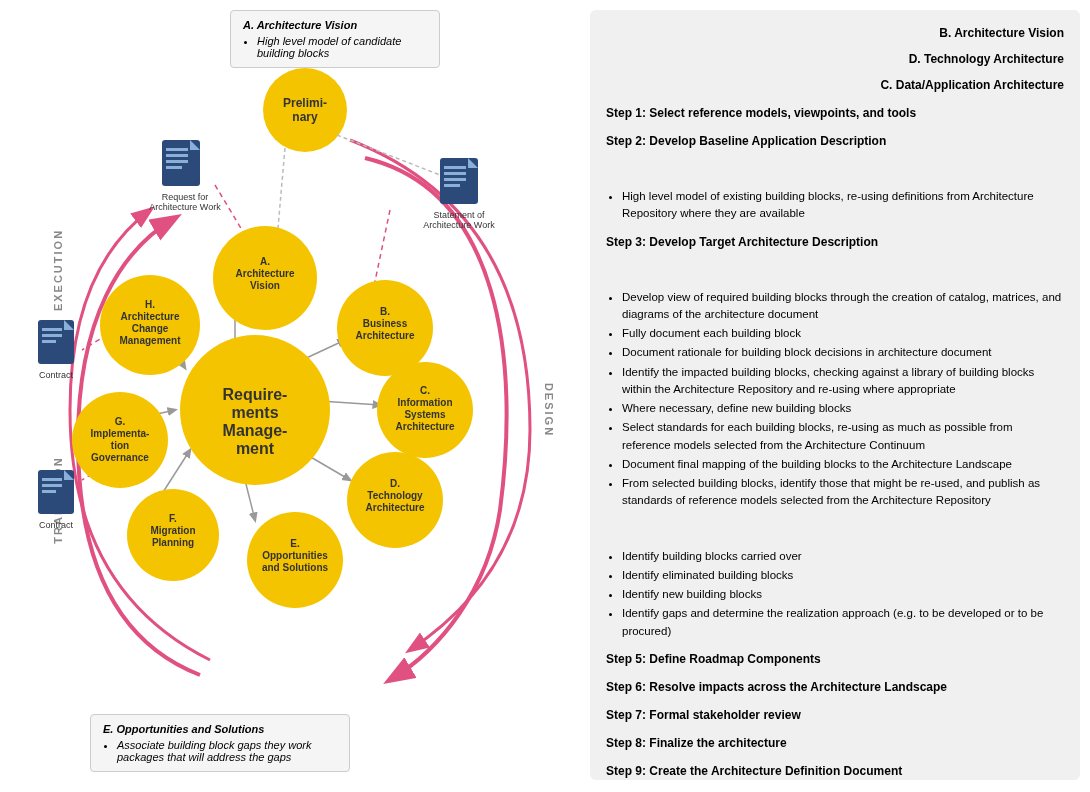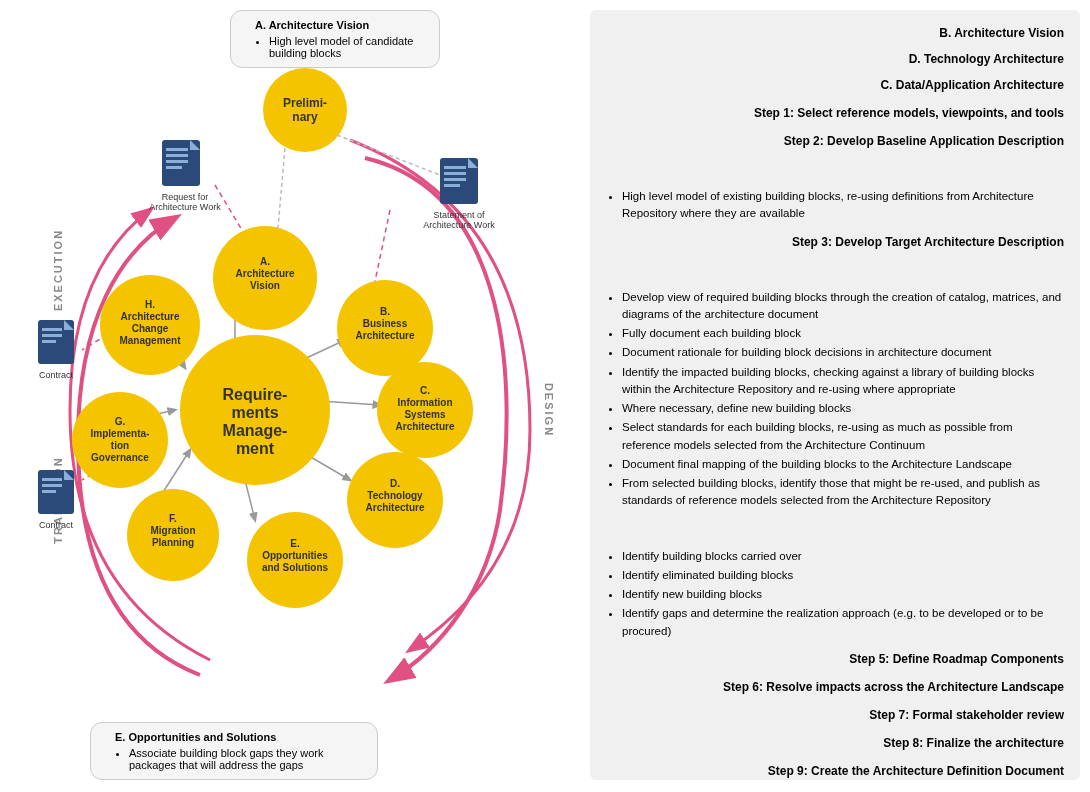--- a/index.html
+++ b/index.html
@@ -46,62 +46,62 @@
       margin-top: 8px;
       text-align: right;
     }
     .info-panel .section-title:first-child { margin-top: 0; }
 
     .info-panel .step-title {
       font-weight: bold;
       font-size: 12px;
       margin-top: 10px;
       margin-bottom: 4px;
-      text-align: right;
     }
 
     .info-panel ul {
       padding-left: 16px;
       margin-bottom: 4px;
       margin-top: 38px;
     }
     .info-panel ul li {
       font-size: 11.5px;
       margin-bottom: 2px;
     }
 
     
     .callout-box {
       background: #f5f5f5;
       border: 1px solid #ccc;
-      border-radius: 12px;
-      padding: 8px 24px;
+      border-radius: 4px;
+      padding: 8px 12px;
       position: absolute;
       font-size: 11px;
+      font-style: italic;
     }
     .callout-box .cb-title {
       font-weight: bold;
       margin-bottom: 4px;
     }
     .callout-box ul {
       padding-left: 14px;
     }
 
     
     .callout-top {
       top: 0px;
       left: 220px;
       width: 210px;
     }
 
     
     .callout-bottom {
-      bottom: 2px;
+      bottom: 10px;
       left: 80px;
-      width: 288px;
+      width: 260px;
     }
 
     
     .diagram-svg {
       position: absolute;
       top: 0;
       left: 0;
       width: 560px;
       height: 760px;
     }

